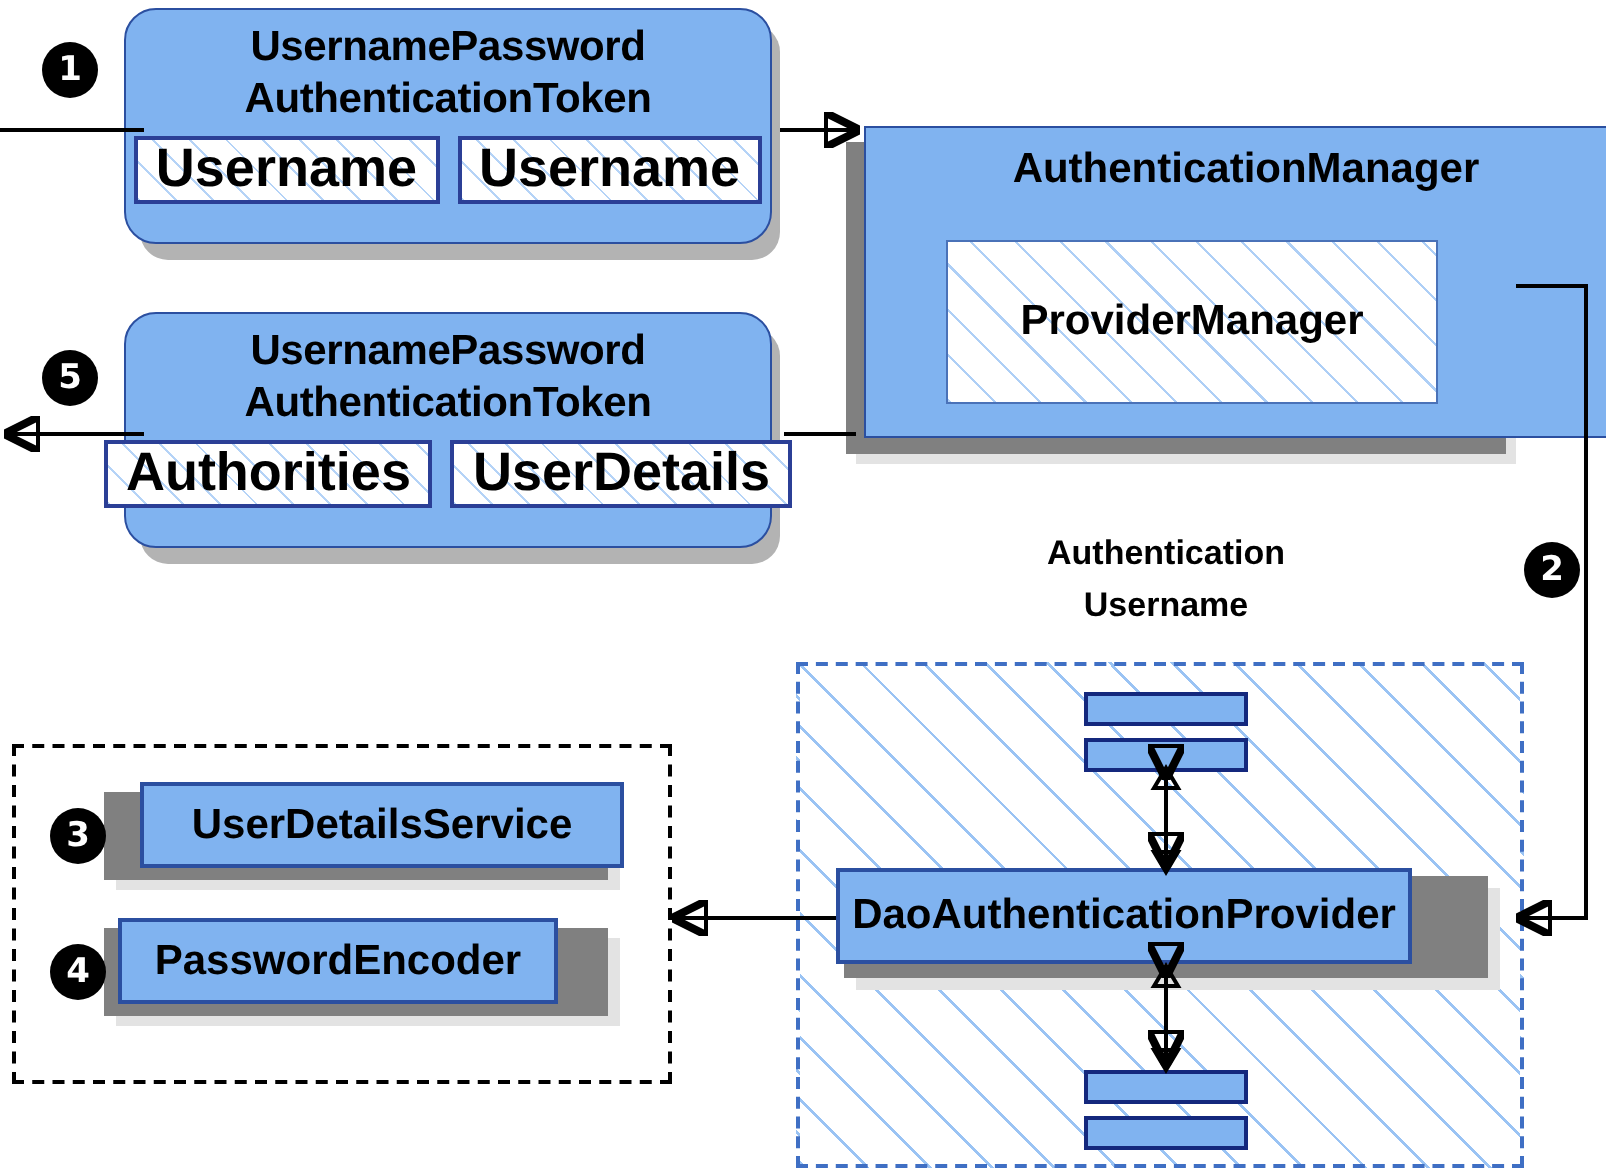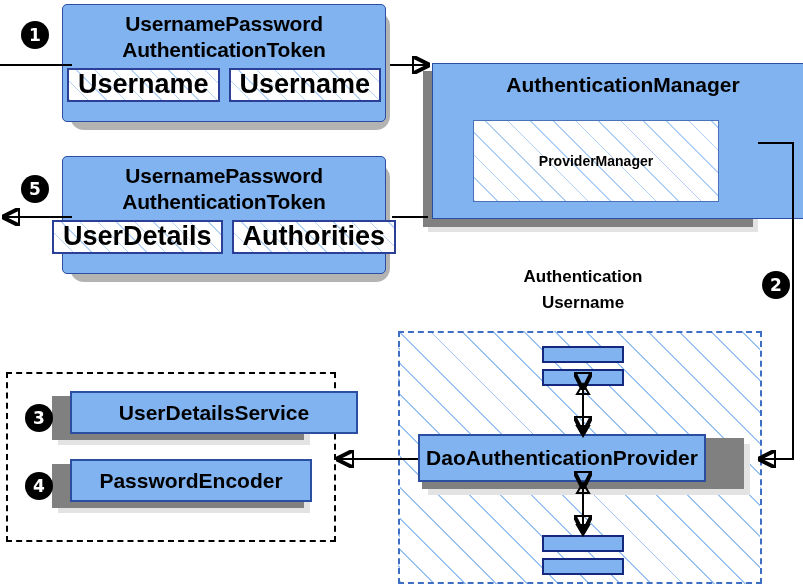--- a/index.html
+++ b/index.html
@@ -37,21 +37,21 @@
     font-family: "DejaVu Sans", sans-serif;
     z-index: 30;
     box-shadow: 0 0 0 1px #000;
   }
 
   
   .token-card {
     position: absolute;
     background: #80b3f0;
     border: 1.5px solid #2b4fa0;
-    border-radius: 5px;
+    border-radius: 16px;
     box-sizing: border-box;
     z-index: 12;
   }
   .token-shadow {
     position: absolute;
     background: #b3b3b3;
     border-radius: 14px;
     z-index: 10;
   }
   .token-title {
@@ -118,21 +118,21 @@
       repeating-linear-gradient(45deg,
         rgba(120,175,240,0.6) 0px,
         rgba(120,175,240,0.6) 1.2px,
         rgba(255,255,255,0) 1.2px,
         rgba(255,255,255,0) 16px);
     border: 1px solid #4a72b8;
     box-sizing: border-box;
     display: flex;
     align-items: center;
     justify-content: center;
-    font-size: 14px;
+    font-size: 21px;
     font-weight: bold;
     color: #000;
     text-align: right;
   }
 
   
   .providers-region {
     position: absolute;
     border: 2px dashed #3f6fc4;
     box-sizing: border-box;
@@ -260,22 +260,22 @@
 
   <div class="marker abs" style="left:22px; top:176px;">5</div>
 
   <div class="token-shadow" style="left:70px; top:164px; width:320px; height:118px;"></div>
   <div class="token-card" style="left:62px; top:156px; width:324px; height:118px;">
     <div class="token-title">
       <div>UsernamePassword</div>
       <div>AuthenticationToken</div>
     </div>
     <div class="field-row">
+      <div class="field-box">Authorities</div>
       <div class="field-box">UserDetails</div>
-      <div class="field-box">Authorities</div>
     </div>
   </div>
 
   <div class="sq-shadow-light" style="left:428px; top:76px; width:330px; height:156px;"></div>
   <div class="sq-shadow-dark" style="left:423px; top:71px; width:330px; height:156px;"></div>
   <div class="sq-card" style="left:432px; top:63px; width:382px; height:156px;">
     <div class="sq-title">AuthenticationManager</div>
     <div class="hatch-box" style="position:absolute; left:40px; top:56px; width:246px; height:82px;">ProviderManager</div>
   </div>
 
@@ -297,20 +297,20 @@
   <div class="bean-card" style="left:418px; top:434px; width:288px; height:48px;">DaoAuthenticationProvider</div>
 
   <div class="mini-bar" style="left:542px; top:535px; width:82px; height:17px;"></div>
   <div class="mini-bar" style="left:542px; top:558px; width:82px; height:17px;"></div>
 
   <div class="beans-region" style="left:6px; top:372px; width:330px; height:170px;"></div>
 
   <div class="marker abs" style="left:26px; top:405px;">3</div>
   <div class="bean-sh-light" style="left:58px; top:401px; width:252px; height:44px;"></div>
   <div class="bean-sh-dark" style="left:52px; top:396px; width:252px; height:44px;"></div>
-  <div class="bean-card" style="left:70px; top:391px; width:288px; height:43px;">UserDetailsService</div>
+  <div class="bean-card" style="left:70px; top:391px; width:242px; height:43px;">UserDetailsService</div>
 
   <div class="marker abs" style="left:26px; top:473px;">4</div>
   <div class="bean-sh-light" style="left:58px; top:469px; width:252px; height:44px;"></div>
   <div class="bean-sh-dark" style="left:52px; top:464px; width:252px; height:44px;"></div>
-  <div class="bean-card" style="left:70px; top:459px; width:242px; height:43px;">PasswordEncoder</div>
+  <div class="bean-card" style="left:59px; top:459px; width:220px; height:43px;">PasswordEncoder</div>
 
 </div>
 
 </body></html>

